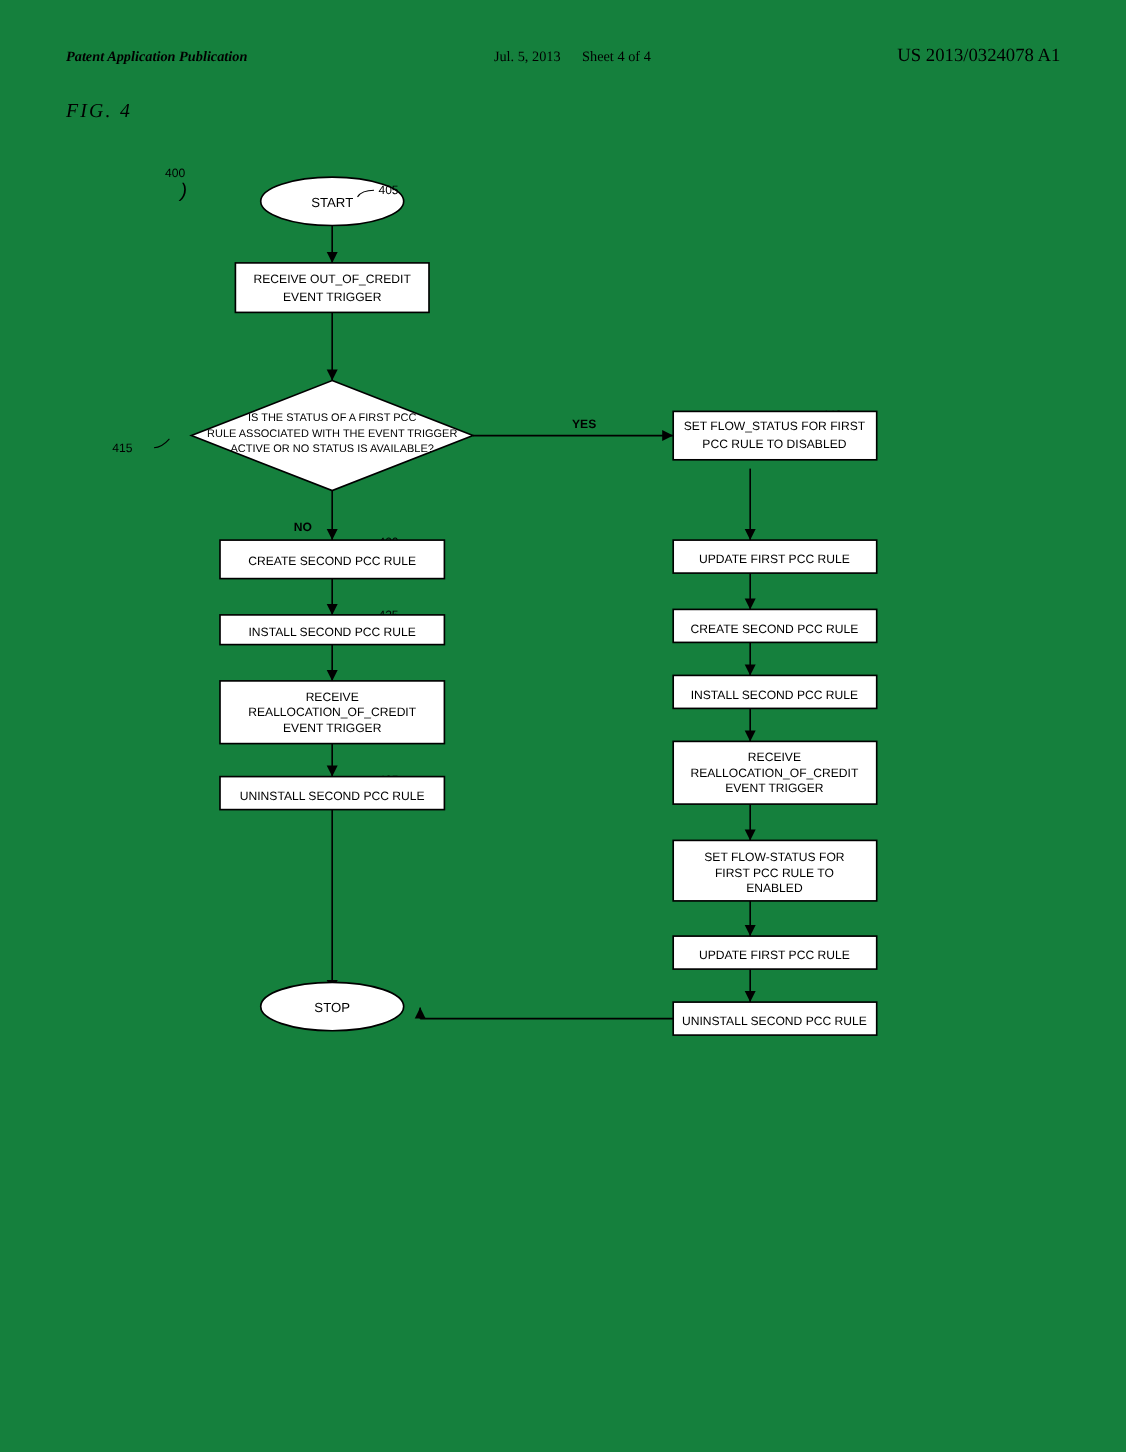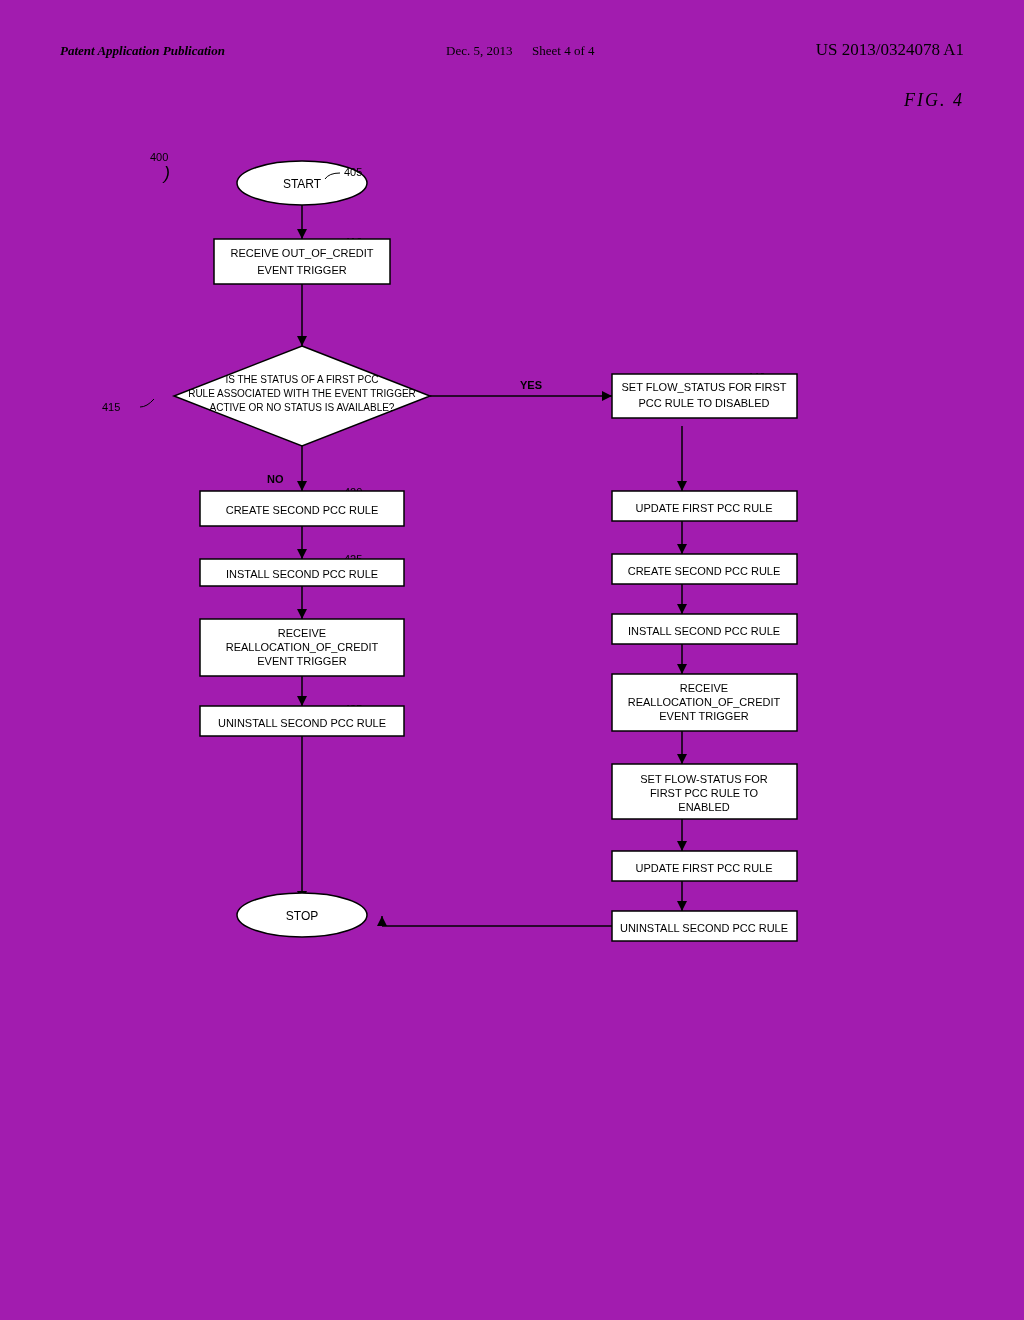--- a/index.html
+++ b/index.html
@@ -8,21 +8,21 @@
       min-height: 1320px;
       background: #fff;
       font-family: 'Times New Roman', Times, serif;
       color: #000;
       position: relative;
     }
 
     .page {
       width: 1024px;
       min-height: 1320px;
-      background: #a21caf;
+      background: #15803d;
       position: relative;
       padding: 40px 60px;
     }
 
     .header {
       display: flex;
       justify-content: space-between;
       align-items: baseline;
       border-bottom: none;
       margin-bottom: 10px;
@@ -37,21 +37,21 @@
 
     .header-center {
       font-size: 13px;
     }
 
     .header-right {
       font-size: 17px;
     }
 
     .fig-title {
-      text-align: right;
+      text-align: left;
       font-style: italic;
       font-size: 18px;
       margin-top: 30px;
       margin-bottom: 20px;
       letter-spacing: 2px;
     }
 
     .diagram-container {
       position: relative;
       width: 860px;
@@ -70,21 +70,21 @@
 
     
   </style>
 </head>
 <body>
 
 <div class="page">
   <div class="header">
     <span class="header-left">Patent Application Publication</span>
     <span class="header-center">
-      <span>Dec. 5, 2013</span>
+      <span>Jul. 5, 2013</span>
       &nbsp;&nbsp;&nbsp;&nbsp;
       <span>Sheet 4 of 4</span>
     </span>
     <span class="header-right">US 2013/0324078 A1</span>
   </div>
 
   <div class="fig-title">FIG.   4</div>
 
   <div class="diagram-container">
     <svg class="flowchart" viewBox="0 0 860 900">

